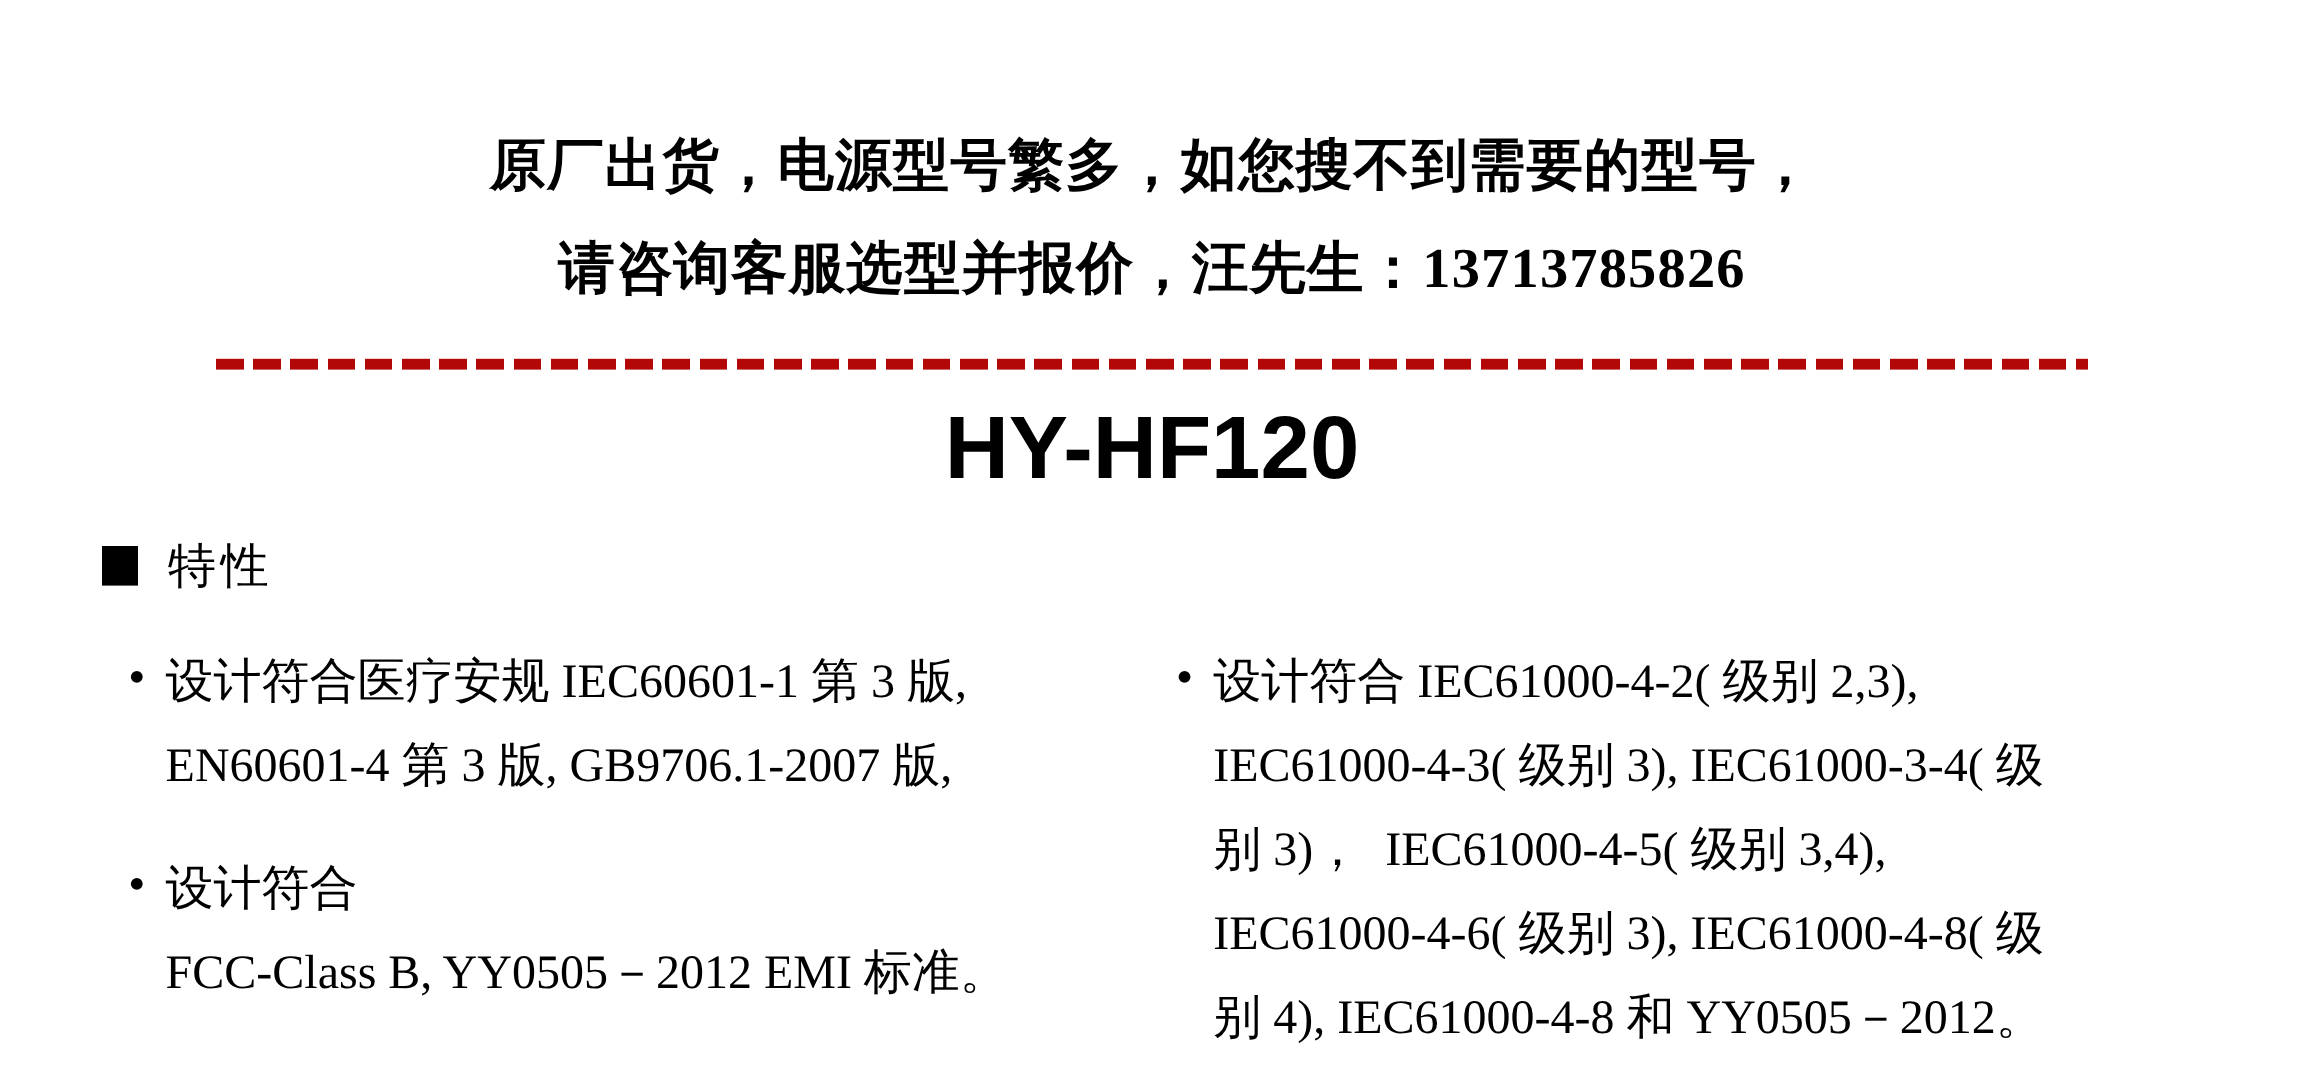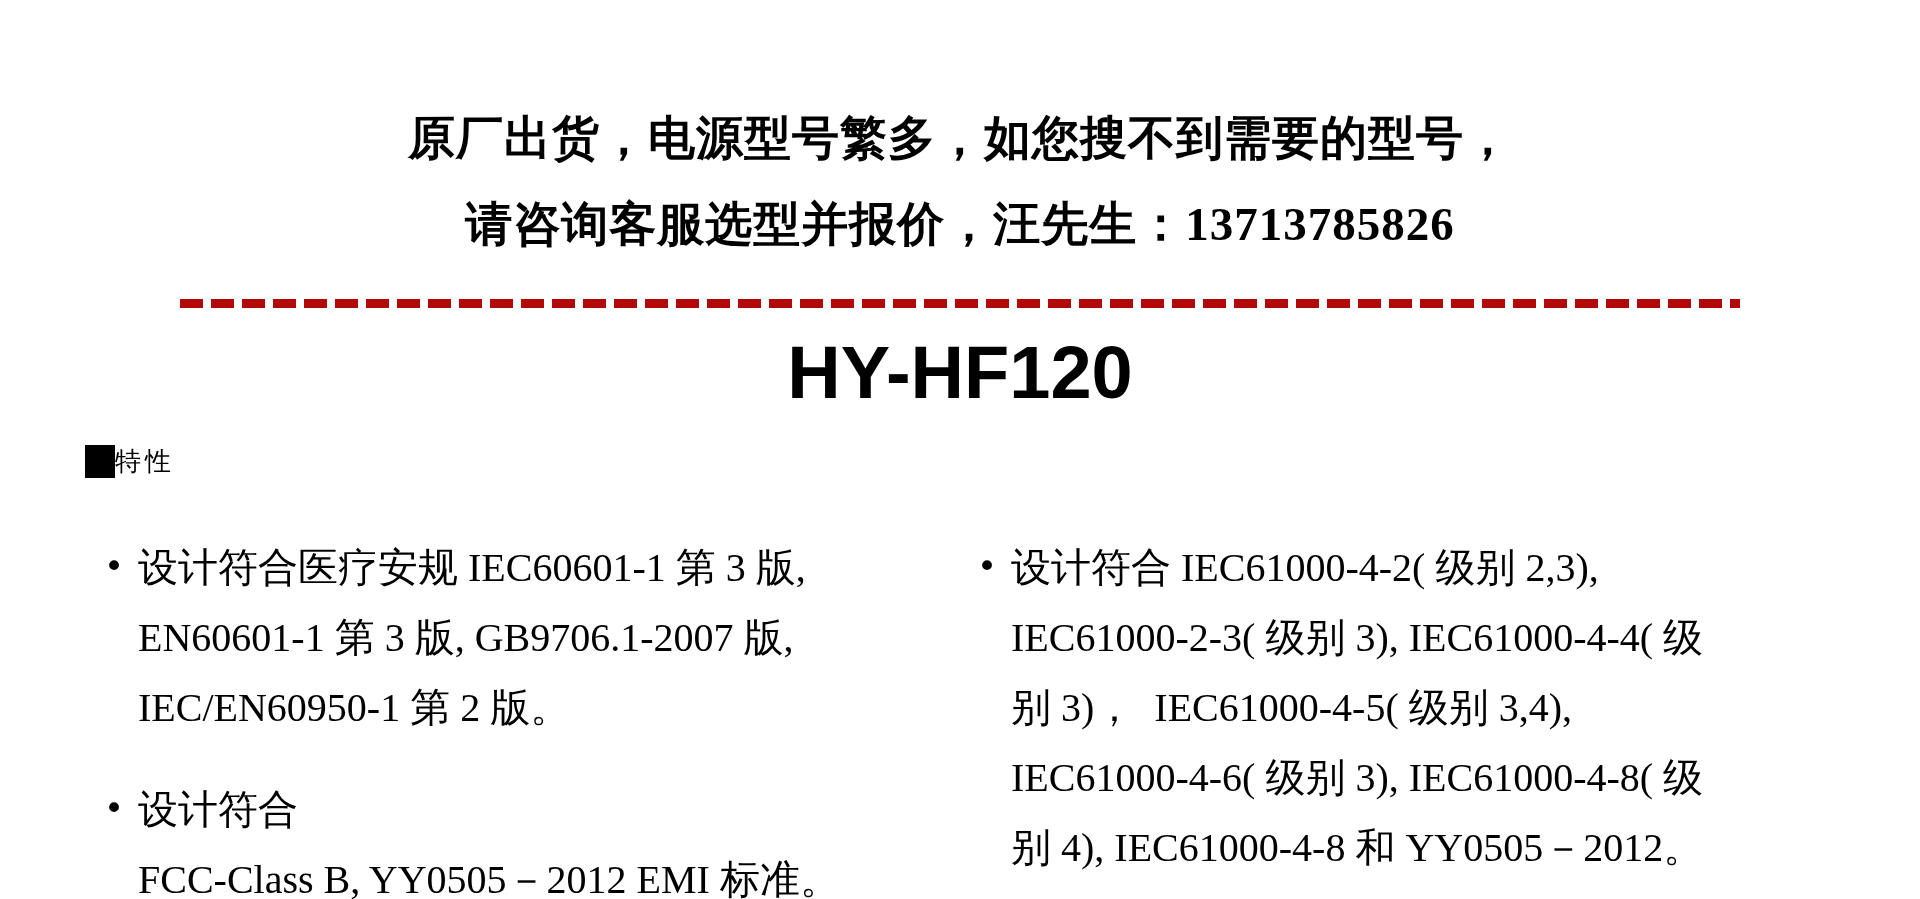--- a/index.html
+++ b/index.html
@@ -52,21 +52,22 @@
   .section-head {
     position:absolute; top:444px; left:85px;
     display:flex; align-items:center;
   }
   .section-square {
     width:30px; height:33px;
     background:#000;
     display:inline-block;
   }
   .section-label {
-    font-size:26px;
+    font-size:40px;
+    margin-left:25px;
     letter-spacing:4px;
   }
 
   
   .col {
     position:absolute; top:521px;
     font-size:40px;
     line-height:46px;
   }
   .col-left  { left:104px; width:880px; }
@@ -98,38 +99,37 @@
   <div class="section-head">
     <span class="section-square"></span>
     <span class="section-label">特性</span>
   </div>
 
   <div class="col col-left">
 
     <div class="bullet">
       <span class="bullet-dot">•</span>
       <div class="f-line">设计符合医疗安规 IEC60601-1 第 3 版,</div>
-      <div class="f-line">EN60601-1 第 3 版, GB9706.1-2007 版,</div>
-      <div class="f-line">IEC/EN60950-1 第 2 版。</div>
+      <div class="f-line">EN60601-4 第 3 版, GB9706.1-2007 版,</div>
     </div>
 
     <div class="bullet">
       <span class="bullet-dot">•</span>
       <div class="f-line">设计符合</div>
       <div class="f-line">FCC-Class B, YY0505－2012 EMI 标准。</div>
     </div>
 
   </div>
 
   <div class="col col-right">
 
     <div class="bullet">
       <span class="bullet-dot">•</span>
       <div class="f-line">设计符合 IEC61000-4-2( 级别 2,3),</div>
-      <div class="f-line">IEC61000-2-3( 级别 3), IEC61000-4-4( 级</div>
+      <div class="f-line">IEC61000-4-3( 级别 3), IEC61000-3-4( 级</div>
       <div class="f-line">别 3)，  IEC61000-4-5( 级别 3,4),</div>
       <div class="f-line">IEC61000-4-6( 级别 3), IEC61000-4-8( 级</div>
       <div class="f-line">别 4), IEC61000-4-8 和 YY0505－2012。</div>
     </div>
 
     <div class="bullet">
       <span class="bullet-dot">•</span>
       <div class="f-line">息类设备等。</div>
     </div>
 

